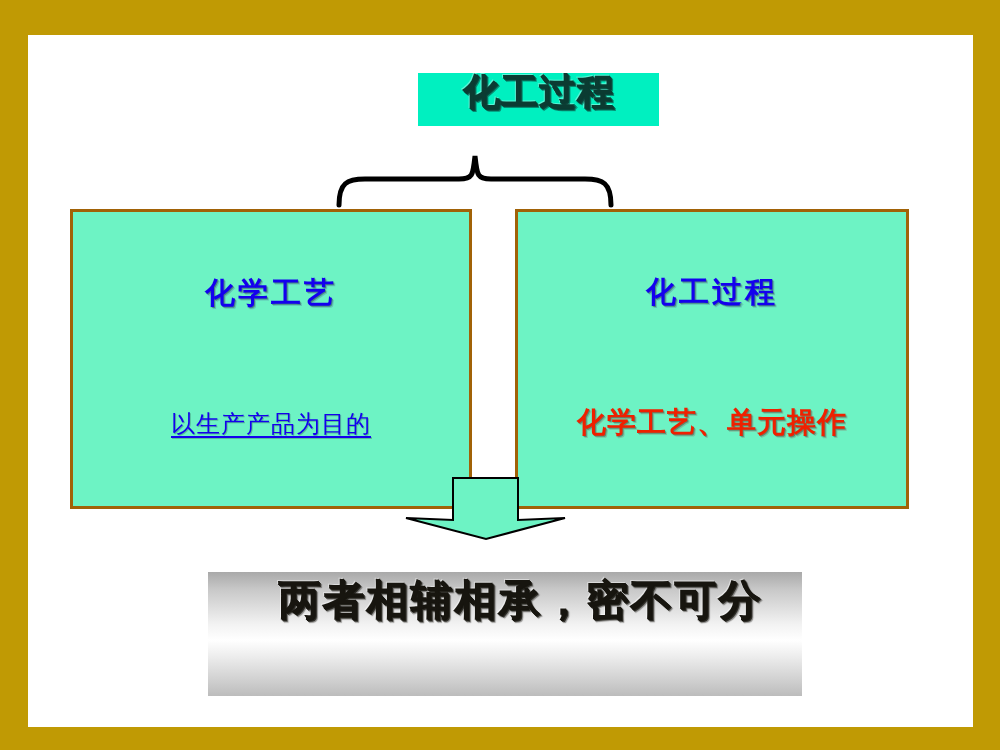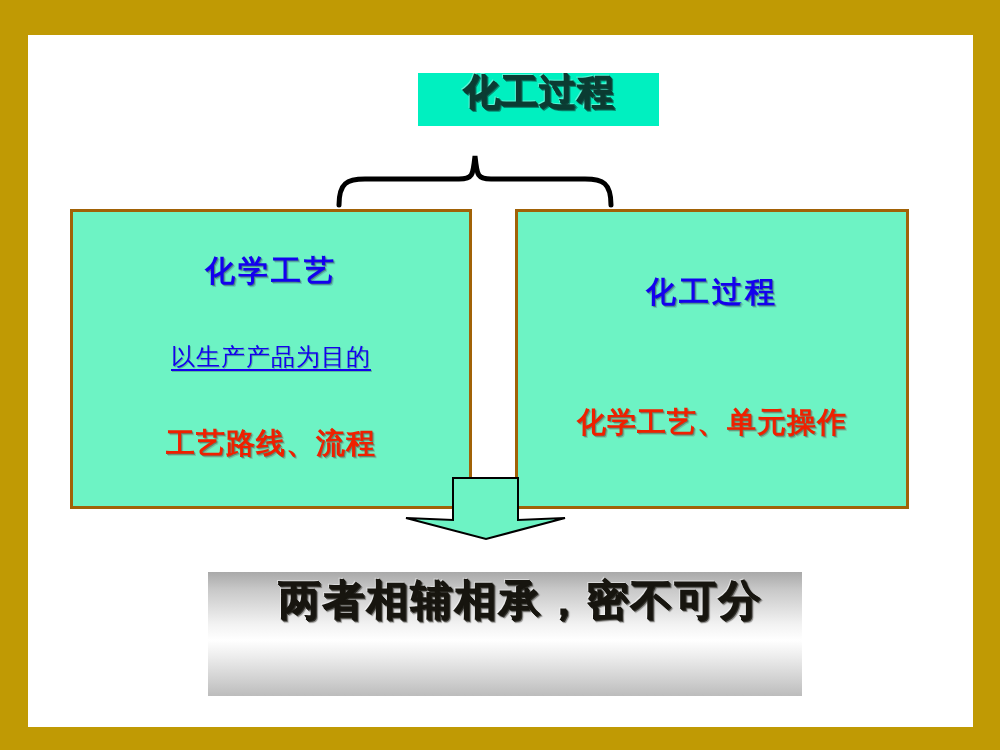--- a/index.html
+++ b/index.html
@@ -168,21 +168,20 @@
                L 126,26
                C 140,26 140,22 142,3
                C 144,22 144,26 158,26
                L 252,26
                C 270,26 278,30 278,52" fill="none" stroke="#000000" stroke-width="5" stroke-linecap="round"></path>
     </svg>
 
     <div class="concept-box" id="box-left">
       <div class="cb-heading">化学工艺</div>
       <div class="cb-purpose">以生产产品为目的</div>
-      <div class="cb-detail">工艺路线、流程</div>
     </div>
 
     <div class="concept-box" id="box-right">
       <div class="cb-heading">化工过程</div>
       <div class="cb-detail">化学工艺、单元操作</div>
     </div>
 
     <svg id="arrow" viewBox="0 0 165 64">
       <path d="M 50,1 L 115,1 L 115,43 L 162,41 L 83,62 L 3,41 L 50,43 Z" fill="#6df3c4" stroke="#000000" stroke-width="2" stroke-linejoin="miter"></path>
     </svg>

